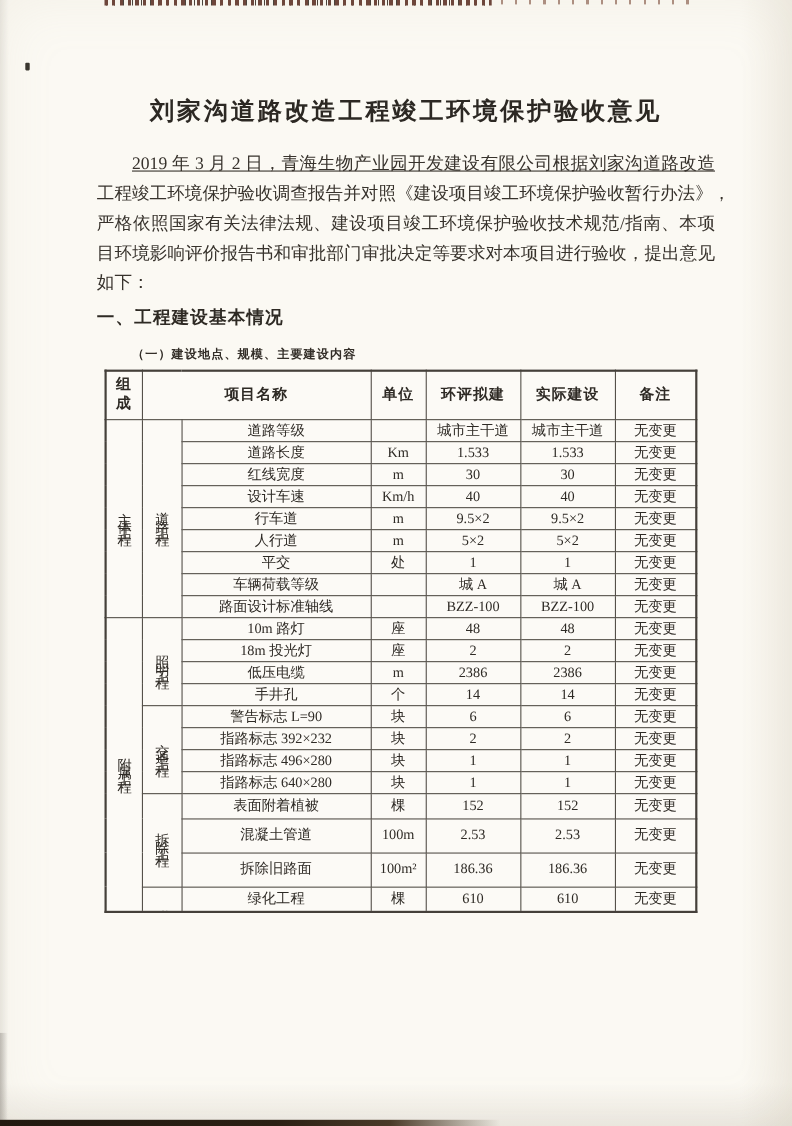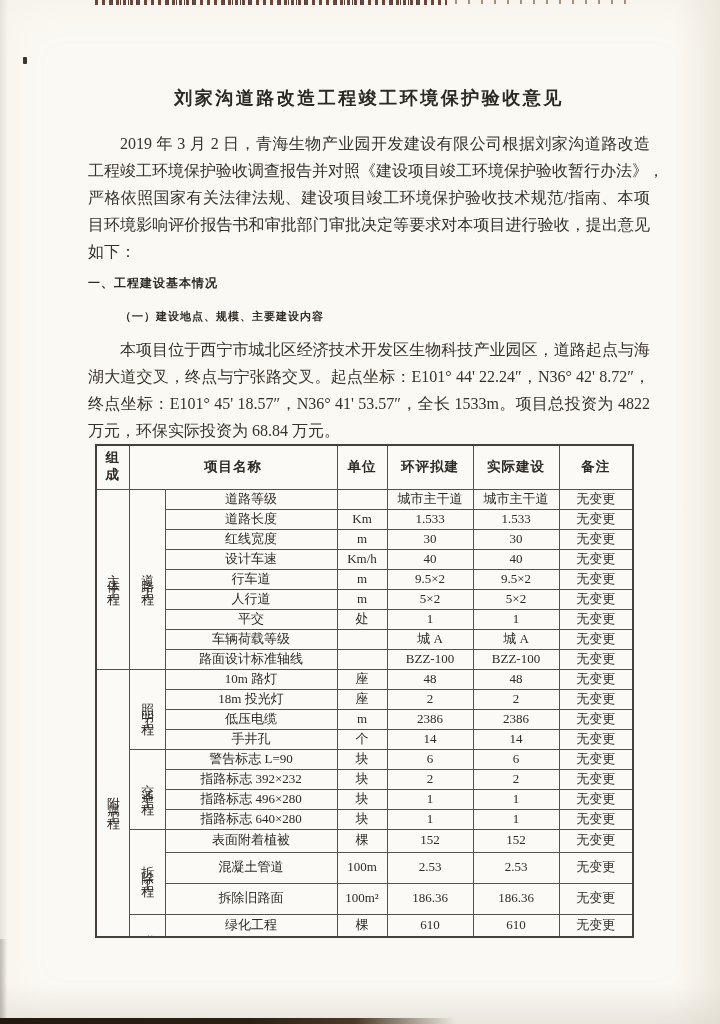--- a/index.html
+++ b/index.html
@@ -44,32 +44,32 @@
   }
   .bottom-left-edge {
     position: absolute; bottom: 5px; left: 0; width: 7px; height: 80px;
     background: linear-gradient(to right, rgba(140,135,128,0.45), rgba(140,135,128,0));
   }
 
   
   .content { position: absolute; left: 88px; top: 86px; width: 562px; }
 
   .doc-title {
-    font-size: 18px; font-weight: bold; text-align: center;
+    font-size: 22px; font-weight: bold; text-align: center;
     letter-spacing: 2.5px; color: #2c2823; margin-bottom: 20px;
     font-family: "Liberation Serif", "DejaVu Serif", serif;
   }
 
   .para { font-size: 16px; line-height: 27px; color: #37322c; }
   .bline { text-align: justify; text-align-last: justify; white-space: nowrap; }
   .bline.last { text-align-last: left; white-space: normal; }
-  .bline.indent { text-indent: 32px; }
+  .bline.indent { text-indent: 32px; text-decoration: underline; }
 
   .h1 {
-    font-size: 12px; font-weight: bold; line-height: 27px;
+    font-size: 16px; font-weight: bold; line-height: 27px;
     margin-top: 5px; color: #2e2a24; letter-spacing: 1px;
   }
   .h2 {
     font-size: 11px; font-weight: 600; line-height: 27px;
     margin-top: 6px; text-indent: 32px; color: #332e28; letter-spacing: 1px;
   }
   .para2 { margin-top: 6px; }
 
   .tbl-caption {
     font-size: 14.5px; font-weight: bold; text-align: center;
@@ -115,26 +115,20 @@
         <div class="bline indent">2019 年 3 月 2 日，青海生物产业园开发建设有限公司根据刘家沟道路改造</div>
         <div class="bline">工程竣工环境保护验收调查报告并对照《建设项目竣工环境保护验收暂行办法》，</div>
         <div class="bline">严格依照国家有关法律法规、建设项目竣工环境保护验收技术规范/指南、本项</div>
         <div class="bline">目环境影响评价报告书和审批部门审批决定等要求对本项目进行验收，提出意见</div>
         <div class="bline last">如下：</div>
       </div>
 
     <div class="h1">一、工程建设基本情况</div>
     <div class="h2">（一）建设地点、规模、主要建设内容</div>
 
-    <div class="para para2" id="para2">
-        <div class="bline indent">本项目位于西宁市城北区经济技术开发区生物科技产业园区，道路起点与海</div>
-        <div class="bline">湖大道交叉，终点与宁张路交叉。起点坐标：E101° 44' 22.24″，N36° 42' 8.72″，</div>
-        <div class="bline">终点坐标：E101° 45' 18.57″，N36° 41' 53.57″，全长 1533m。项目总投资为 4822</div>
-        <div class="bline last">万元，环保实际投资为 68.84 万元。</div>
-      </div>
 
 
     <table class="scale" id="scale-table">
         <colgroup>
           <col style="width: 33px;">
           <col style="width: 36px;">
           <col style="width: 172px;">
           <col style="width: 50px;">
           <col style="width: 86px;">
           <col style="width: 86px;">

